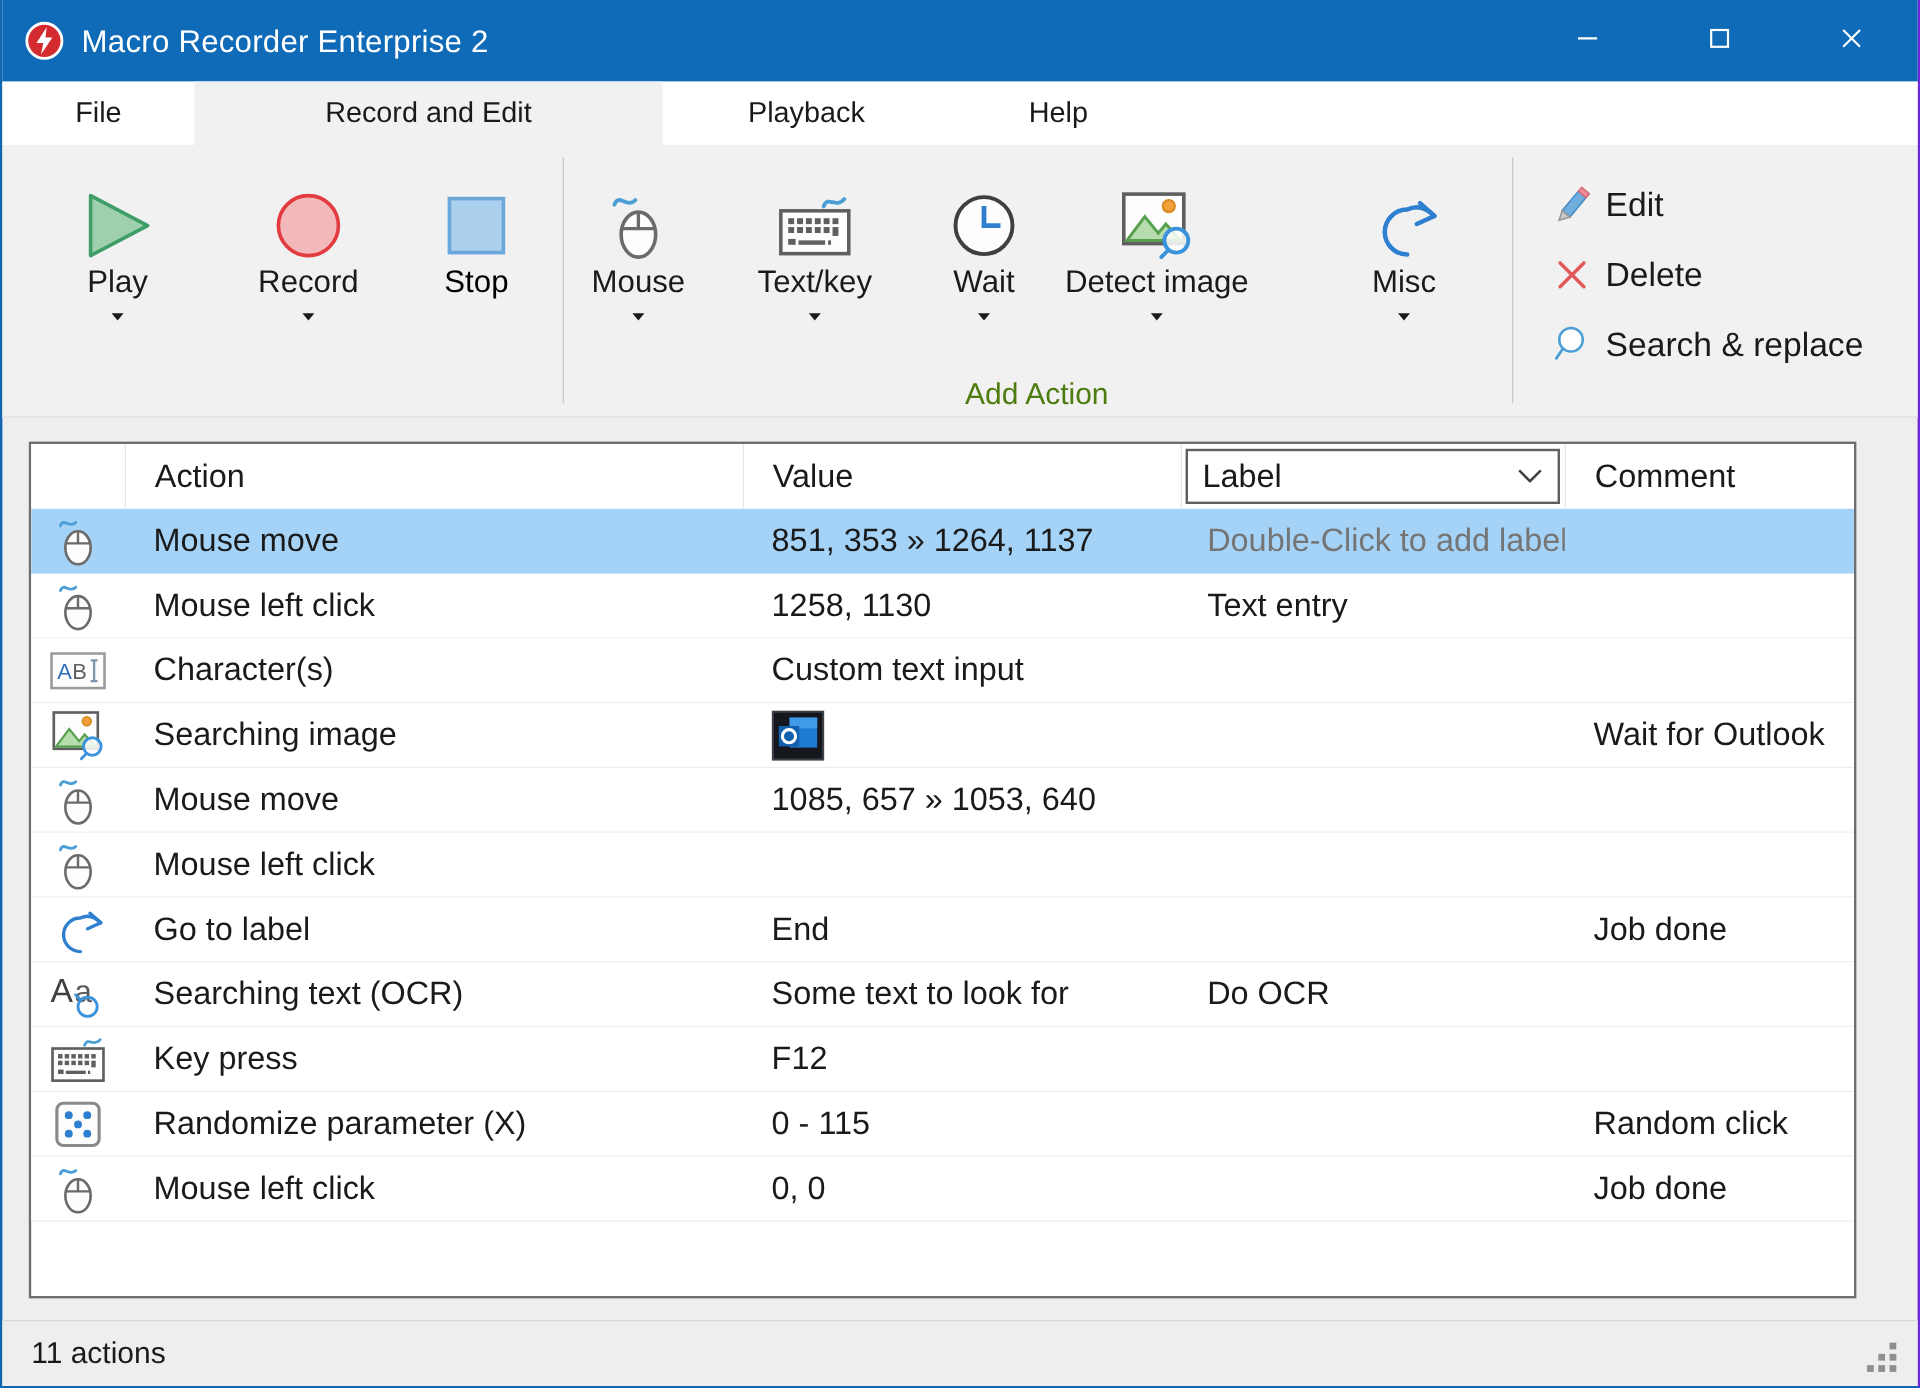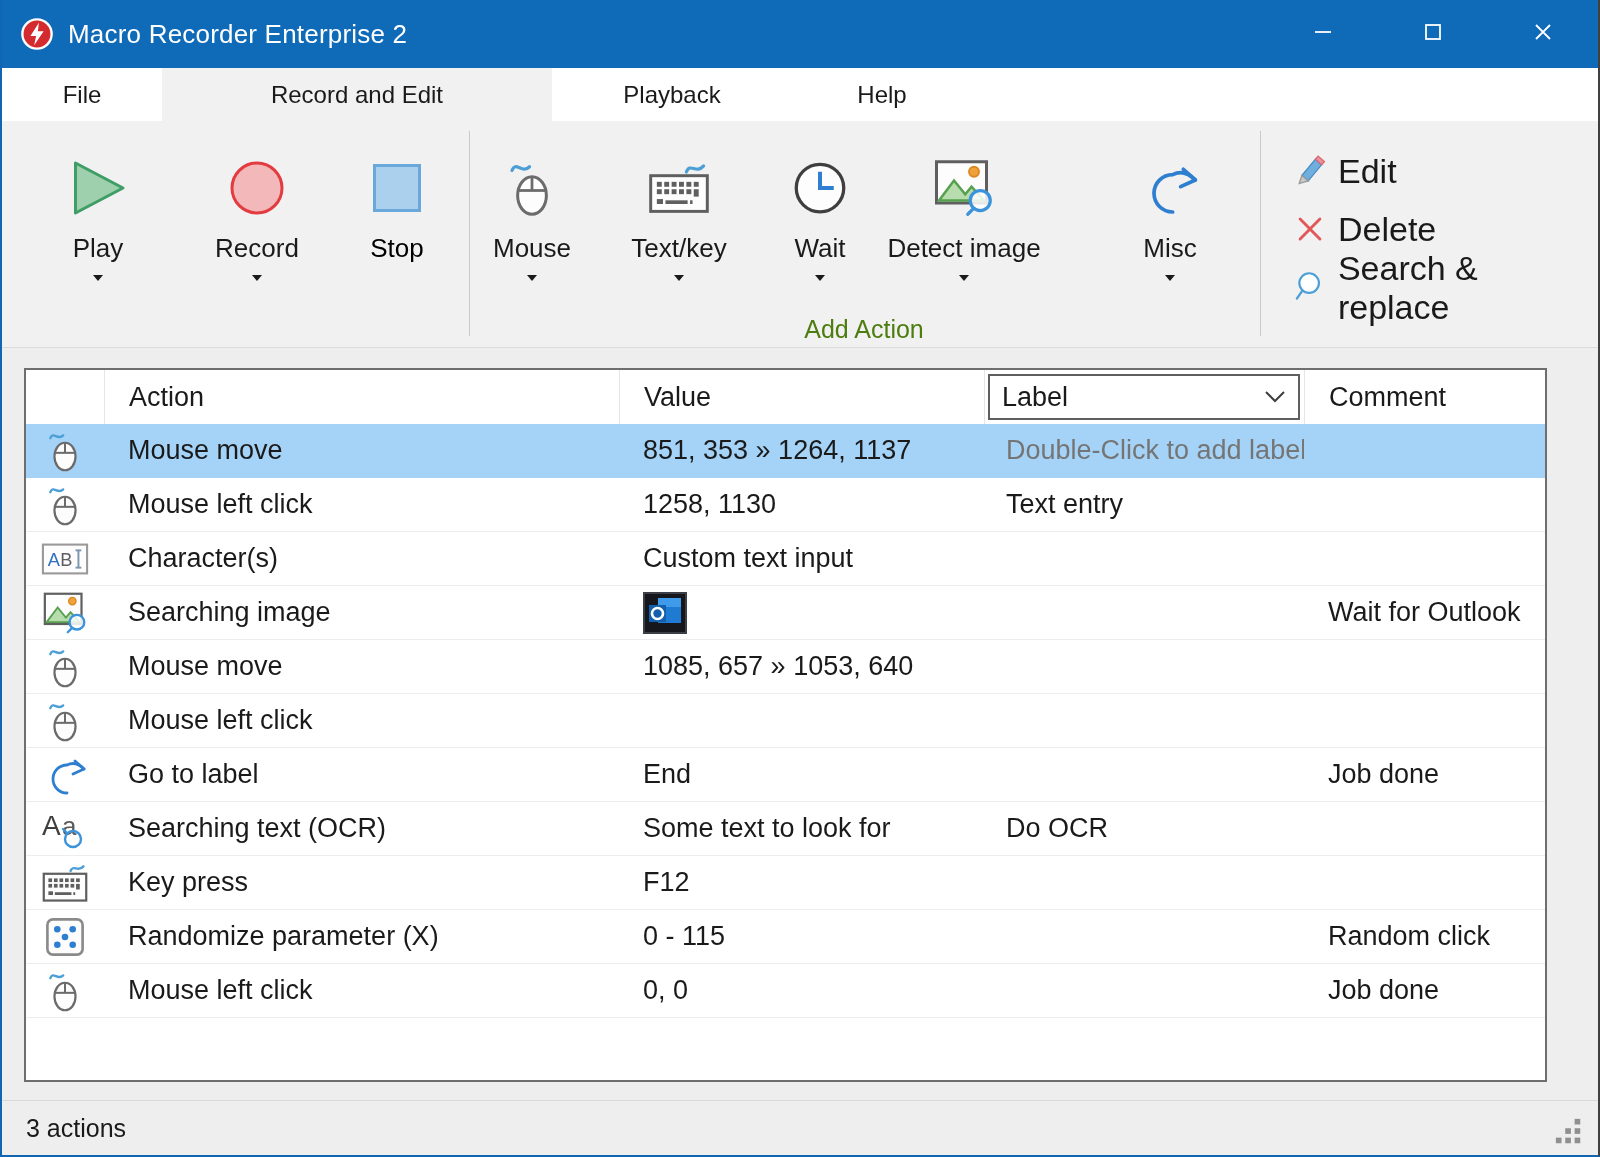--- a/index.html
+++ b/index.html
@@ -1,48 +1,48 @@
 <!DOCTYPE html>
 <html><head>
 <meta charset="utf-8">
 <style>
   *{margin:0;padding:0;box-sizing:border-box}
   html,body{width:1600px;height:1157px}
   body{font-family:"Liberation Sans","DejaVu Sans",sans-serif;background:#eeeeee;position:relative;overflow:hidden;color:#1a1a1a}
-  .window{position:absolute;inset:0;border-left:2px solid #1066b0;border-right:2px solid #404040;border-bottom:2px solid #1066b0;background:#eeeeee}
+  .window{position:absolute;inset:0;border-left:2px solid #1066b0;border-right:2px solid #6d28d9;border-bottom:2px solid #1066b0;background:#eeeeee}
 
   
   .titlebar{position:absolute;top:0;left:0;right:0;height:68px;background:#0f6ab8;display:flex;align-items:center;padding-left:18px}
   .app-icon{width:34px;height:34px;display:flex}
   .app-icon svg{width:100%;height:100%}
   .title{font-size:26px;color:#ffffff;margin-left:14px;letter-spacing:.2px}
   .win-controls{margin-left:auto;display:flex;height:100%}
   .win-btn{width:110px;height:100%;display:flex;align-items:center;justify-content:center;cursor:default}
   .win-btn svg{width:24px;height:24px}
 
   
   .tabbar{position:absolute;top:68px;left:0;right:0;height:53px;background:#ffffff;display:flex;font-size:24px}
   .tab{display:flex;align-items:center;justify-content:center}
   .tab-file{width:160px}.tab-record{width:390px;background:#f1f1f1}.tab-playback{width:240px}.tab-help{width:180px}
 
   
   .ribbon{position:absolute;top:121px;left:0;right:0;height:227px;background:#f1f1f1;border-bottom:1px solid #dcdcdc}
   .rbtn{position:absolute;top:36px;text-align:center;font-size:26px}
   .rbtn .icon{height:62px;display:flex;align-items:center;justify-content:center}
   .rbtn .icon svg{height:60px;width:64px}
-  .rbtn .label{margin-top:14px;white-space:nowrap}
+  .rbtn .label{white-space:nowrap}
   .rbtn .drop{margin:11px auto 0;width:0;height:0;border-left:5px solid transparent;border-right:5px solid transparent;border-top:6px solid #1a1a1a}
   .rbtn.disabled .label{color:#000000}
   .b-play{left:31px;width:130px}.b-record{left:190px;width:130px}.b-stop{left:330px;width:130px}
   .b-mouse{left:470px;width:120px}.b-textkey{left:617px;width:120px}.b-wait{left:758px;width:120px}
   .b-detect{left:877px;width:170px}.b-misc{left:1108px;width:120px}
   .vsep{position:absolute;top:10px;height:205px;width:1px;background:#c9c9c9}
   .vsep1{left:467px}.vsep2{left:1258px}
   .group-label{position:absolute;top:194px;left:697px;width:330px;text-align:center;font-size:25px;color:#4d7c0f}
-  .edit-btn{position:absolute;left:1290px;display:flex;align-items:center;gap:10px;font-size:34px;height:44px}
+  .edit-btn{position:absolute;left:1290px;display:flex;align-items:center;gap:10px;font-size:28px;height:44px}
   .edit-btn .sicon{width:36px;height:36px;display:flex}
   .edit-btn .sicon svg{width:100%;height:100%}
   .e-edit{top:28px}.e-delete{top:86px}.e-search{top:145px}
 
   
   .table{position:absolute;left:22px;top:368px;width:1523px;height:714px;background:#ffffff;border:2px solid #6e6e6e;font-size:27px;overflow:hidden}
   .thead{display:flex;height:54px;background:#ffffff}
   .hcell{height:100%;display:flex;align-items:center;padding-left:24px}
   .hcell + .hcell{border-left:1px solid #e6e6e6}
   .icon-col{width:78px;padding-left:0}
@@ -474,21 +474,21 @@
           </div>
     <div class="cell action-cell">Mouse left click</div>
     <div class="cell value-cell">0, 0</div>
     <div class="cell label-cell"></div>
     <div class="cell comment-cell">Job done</div>
   </div>
       </div>
   </div>
 
   <div class="statusbar">
-    <span>3 actions</span>
+    <span>11 actions</span>
   </div>
   <span class="grip">
       <svg viewBox="0 0 32 32">
         <g fill="#8f8f8f">
           <rect x="22" y="2" width="6" height="6"></rect>
           <rect x="12" y="12" width="6" height="6"></rect>
           <rect x="22" y="12" width="6" height="6"></rect>
           <rect x="2" y="22" width="6" height="6"></rect>
           <rect x="12" y="22" width="6" height="6"></rect>
           <rect x="22" y="22" width="6" height="6"></rect>

